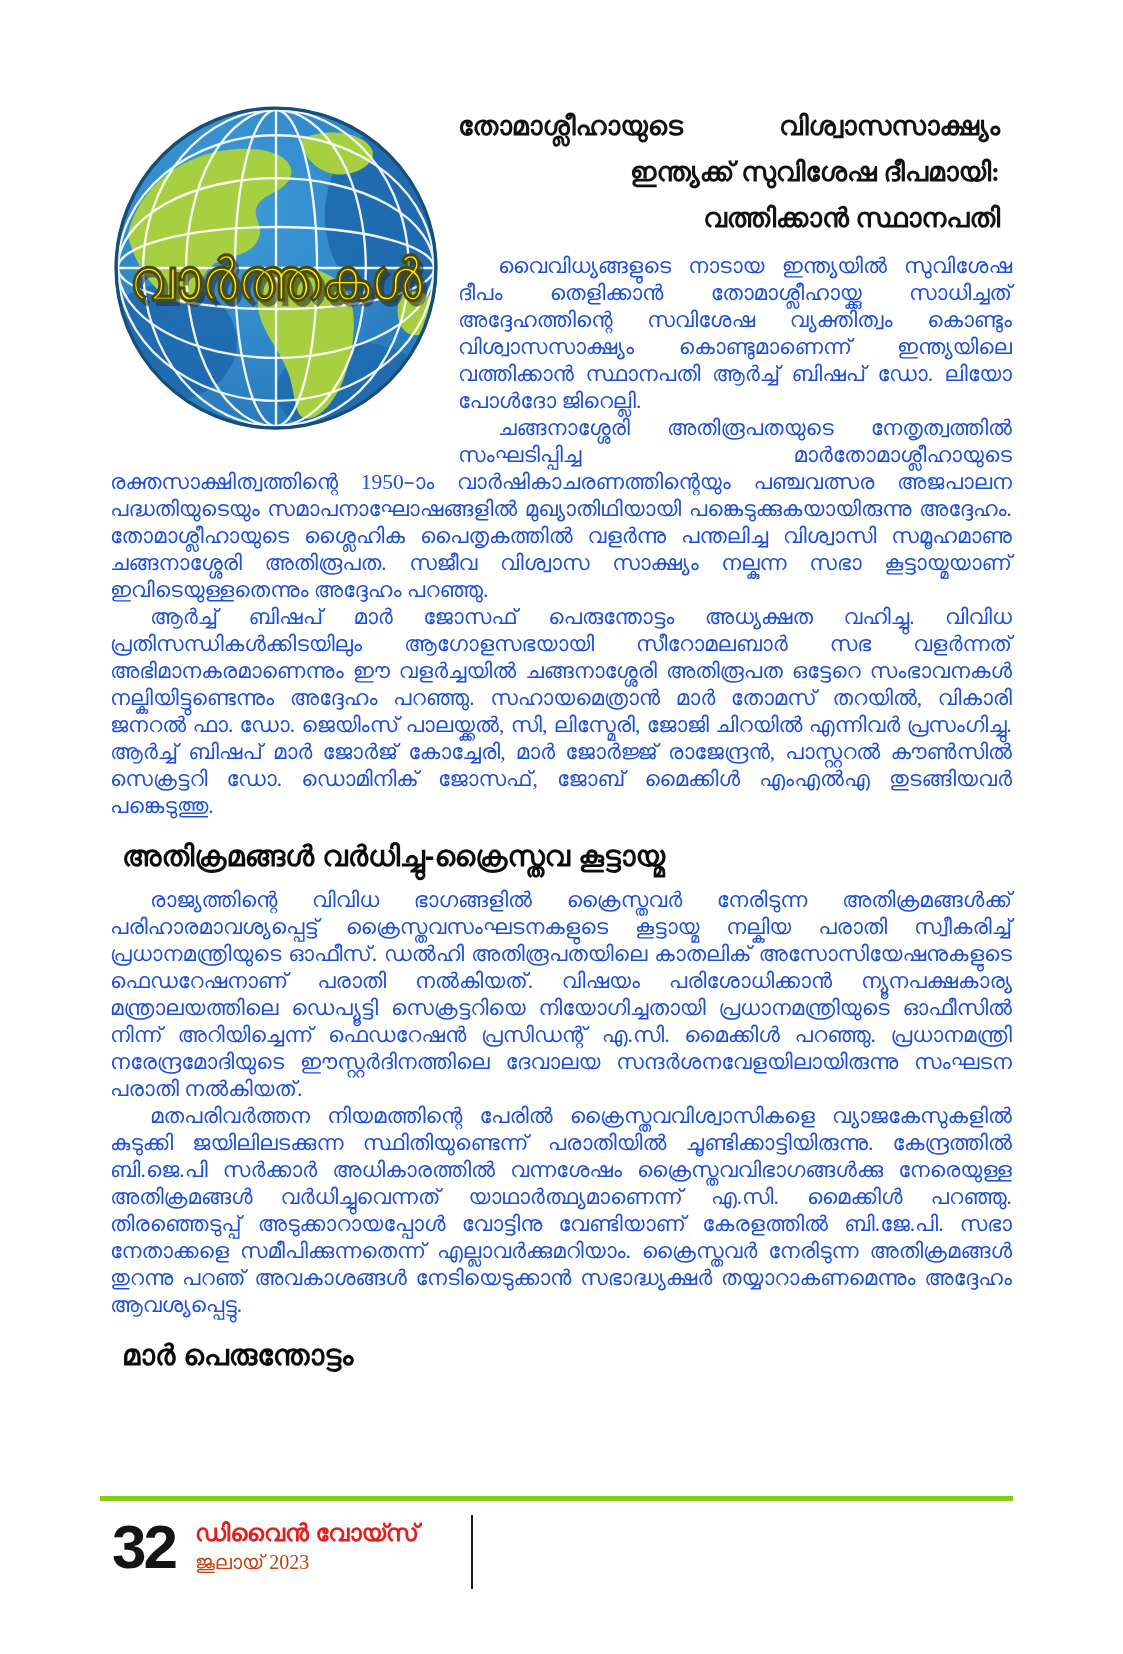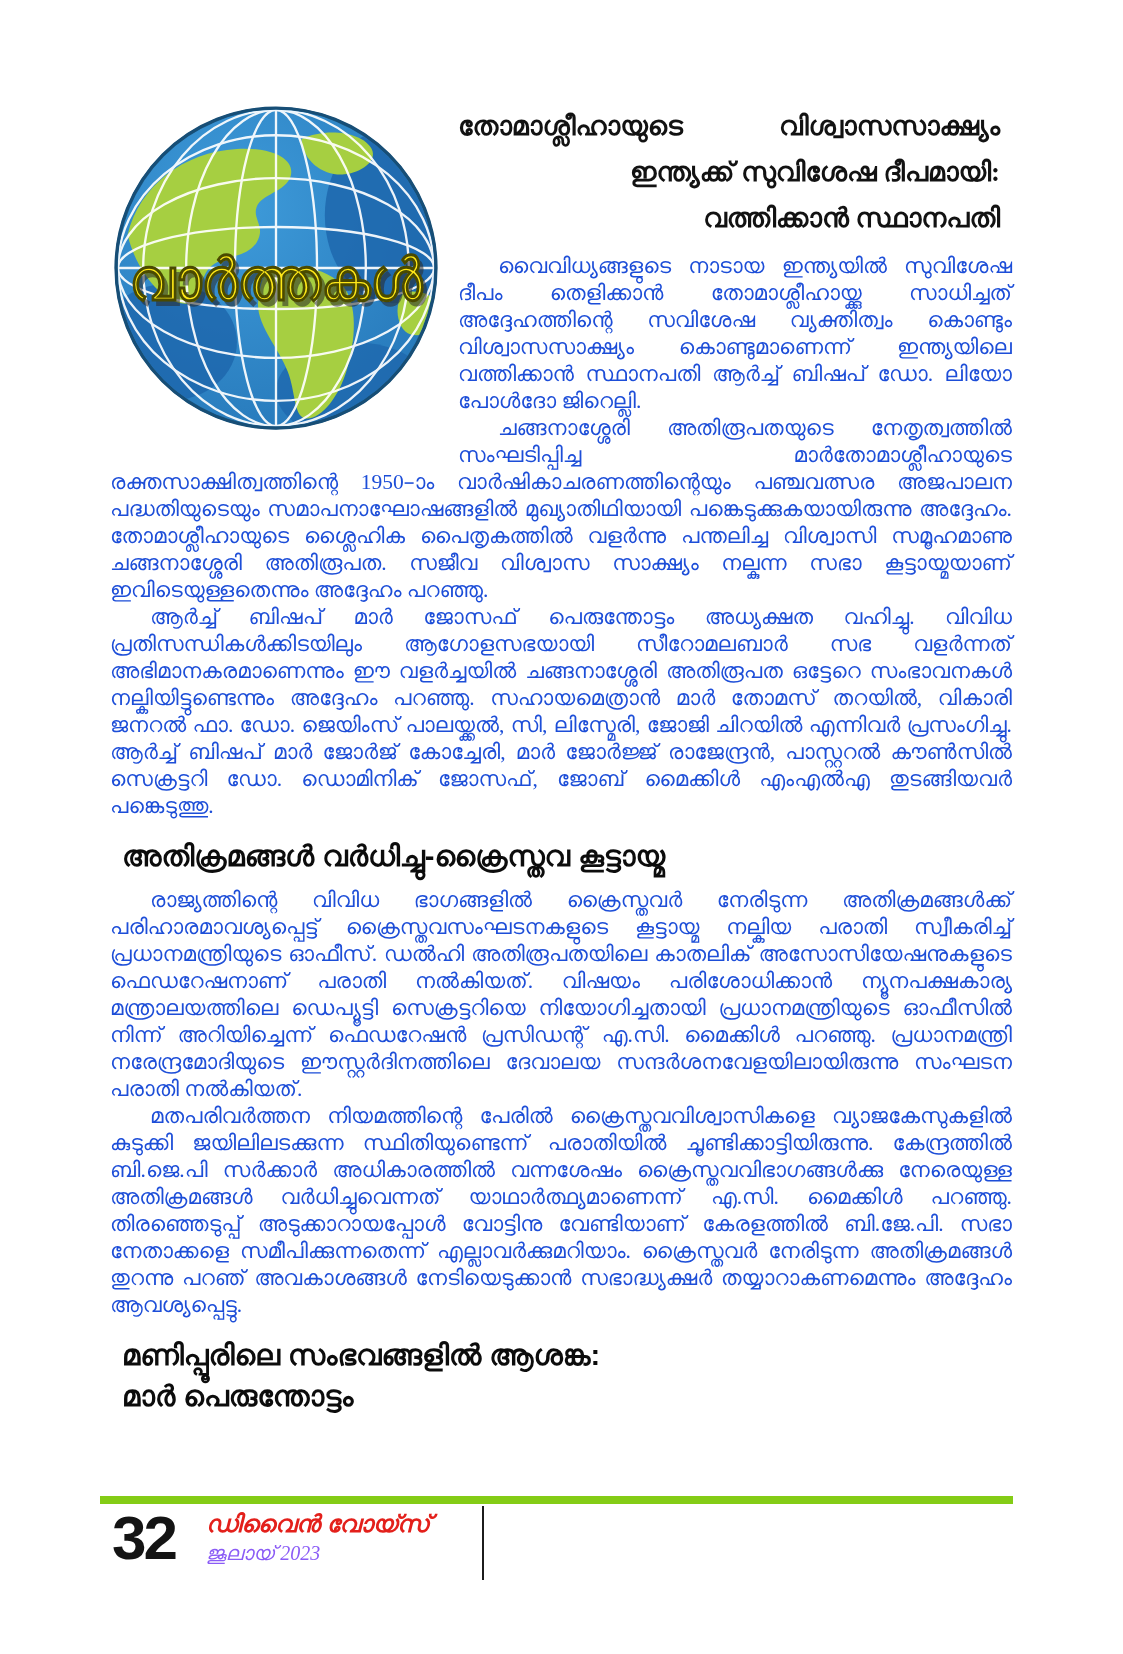--- a/index.html
+++ b/index.html
@@ -57,46 +57,46 @@
     margin: 16px 0 10px 12px;
     clear: left;
   }
   .section-heading .sh-line { display: block; }
   
   .footer {
     position: absolute;
     left: 100px;
     right: 110px;
     top: 1496px;
-    border-top: 8px solid #84cc16;
-    padding-top: 2px;
+    border-top: 5px solid #84cc16;
+    padding-top: 14px;
     display: flex;
     align-items: flex-start;
   }
   .page-number {
     font-family: "Liberation Sans", sans-serif;
     font-weight: bold;
     font-size: 62px;
     line-height: 64px;
     letter-spacing: -3px;
     color: #141414;
     margin-left: 12px;
   }
-  .footer-meta { margin-left: 31px; padding-top: 4px; font-style: italic; }
+  .footer-meta { margin-left: 20px; padding-top: 4px; }
   .magazine-name {
     font-family: "Liberation Sans", sans-serif;
     font-weight: bold;
     font-size: 24px;
     line-height: 28px;
   }
   .issue-date {
     font-family: "Liberation Serif", serif;
     font-size: 20px;
     line-height: 30px;
-    color: #8b5cf6;
+    color: #c2410c;
   }
   .footer-divider {
     width: 0;
     border-left: 2px solid #1c1c1c;
     height: 74px;
     margin-left: 52px;
   }
 </style>
 </head>
 <body>
@@ -162,21 +162,20 @@
 
     <h2 class="section-heading">
       <span class="sh-line">അതിക്രമങ്ങൾ വർധിച്ചു-ക്രൈസ്തവ കൂട്ടായ്മ</span>
     </h2>
     <div class="body-text">
       <p>രാജ്യത്തിന്റെ വിവിധ ഭാഗങ്ങളിൽ ക്രൈസ്തവർ നേരിടുന്ന അതിക്രമങ്ങൾക്ക് പരിഹാരമാവശ്യപ്പെട്ട് ക്രൈസ്തവസംഘടനകളുടെ കൂട്ടായ്മ നല്കിയ പരാതി സ്വീകരിച്ച് പ്രധാനമന്ത്രിയുടെ ഓഫീസ്. ഡൽഹി അതിരൂപതയിലെ കാതലിക് അസോസിയേഷനുകളുടെ ഫെഡറേഷനാണ് പരാതി നൽകിയത്. വിഷയം പരിശോധിക്കാൻ ന്യൂനപക്ഷകാര്യ മന്ത്രാലയത്തിലെ ഡെപ്യൂട്ടി സെക്രട്ടറിയെ നിയോഗിച്ചതായി പ്രധാനമന്ത്രിയുടെ ഓഫീസിൽ നിന്ന് അറിയിച്ചെന്ന് ഫെഡറേഷൻ പ്രസിഡന്റ്  എ.സി. മൈക്കിൾ പറഞ്ഞു. പ്രധാനമന്ത്രി നരേന്ദ്രമോദിയുടെ ഈസ്റ്റർദിനത്തിലെ ദേവാലയ സന്ദർശനവേളയിലായിരുന്നു സംഘടന പരാതി നൽകിയത്.</p>
       <p>മതപരിവർത്തന നിയമത്തിന്റെ പേരിൽ ക്രൈസ്തവവിശ്വാസികളെ വ്യാജകേസുകളിൽ കുടുക്കി ജയിലിലടക്കുന്ന സ്ഥിതിയുണ്ടെന്ന് പരാതിയിൽ ചൂണ്ടിക്കാട്ടിയിരുന്നു. കേന്ദ്രത്തിൽ ബി.ജെ.പി സർക്കാർ അധികാരത്തിൽ വന്നശേഷം ക്രൈസ്തവവിഭാഗങ്ങൾക്കു നേരെയുള്ള അതിക്രമങ്ങൾ വർധിച്ചുവെന്നത് യാഥാർത്ഥ്യമാണെന്ന് എ.സി. മൈക്കിൾ പറഞ്ഞു. തിരഞ്ഞെടുപ്പ് അടുക്കാറായപ്പോൾ വോട്ടിനു വേണ്ടിയാണ് കേരളത്തിൽ ബി.ജേ.പി. സഭാ നേതാക്കളെ സമീപിക്കുന്നതെന്ന് എല്ലാവർക്കുമറിയാം. ക്രൈസ്തവർ നേരിടുന്ന അതിക്രമങ്ങൾ തുറന്നു പറഞ് അവകാശങ്ങൾ നേടിയെടുക്കാൻ സഭാദ്ധ്യക്ഷർ തയ്യാറാകണമെന്നും അദ്ദേഹം ആവശ്യപ്പെട്ടു.</p>
     </div>
 
     <h2 class="section-heading">
-      <span class="sh-line">മണിപ്പൂരിലെ സംഭവങ്ങളിൽ ആശങ്ക:</span>
       <span class="sh-line">മാർ പെരുന്തോട്ടം</span>
     </h2>
 
   </div>
 
   <div class="footer">
     <div class="page-number">32</div>
     <div class="footer-meta">
       <div class="magazine-name" style="color:#e3201b">ഡിവൈൻ വോയ്സ്</div>
       <div class="issue-date">ജൂലായ് 2023</div>

